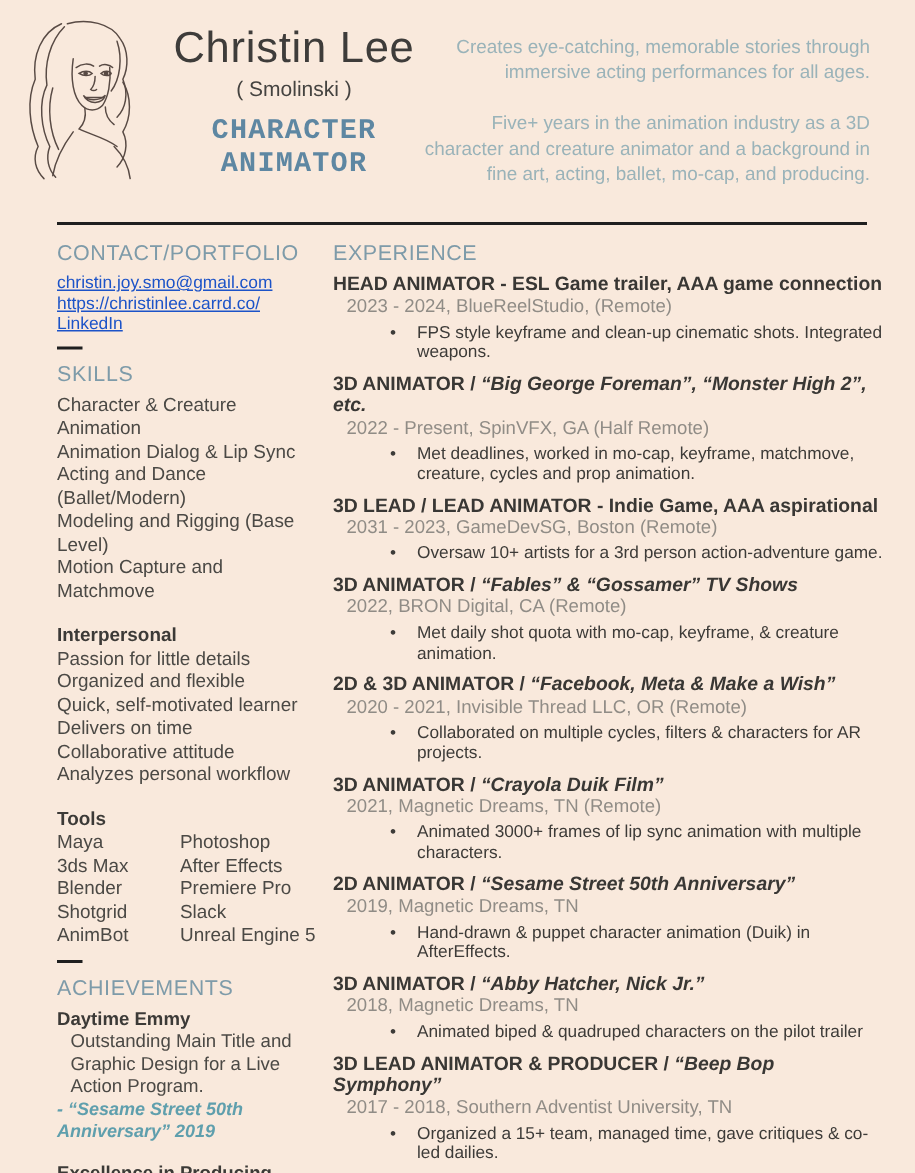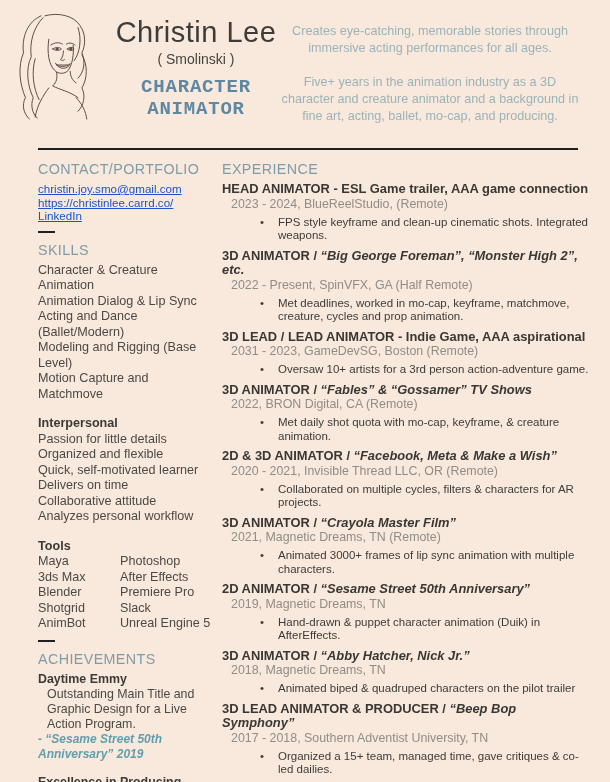--- a/index.html
+++ b/index.html
@@ -13,21 +13,21 @@
   .page { position:relative; width:610px; height:782px; overflow:hidden; }
 
   
   .header { display:flex; padding:10px 30px 0 8px; height:148px; box-sizing:border-box; }
   .portrait { width:104px; height:112px; flex-shrink:0; }
   .portrait svg { width:100%; height:100%; }
   .name-block { width:168px; text-align:center; margin-top:6px; flex-shrink:0; }
   .name { font-size:29px; font-weight:400; color:#3e3c3a; letter-spacing:0.5px; }
   .alt-name { font-size:14px; color:#454340; margin-top:2px; }
   .role-title { margin-top:9px; font-size:19px; font-weight:bold; color:#5e87a2; letter-spacing:0.8px; line-height:22px;font-family:Liberation Mono, monospace; }
-  .taglines { flex:1; text-align:center; color:#9ab3b9; font-size:12.6px; line-height:17px; margin-top:13px; }
+  .taglines { flex:1; text-align:right; color:#9ab3b9; font-size:12.6px; line-height:17px; margin-top:13px; }
   .taglines p { margin:0 0 17px 0; }
 
   .top-rule { margin:0 32px 0 38px; border-top:2.5px solid #1f1f1f; }
 
   
   .columns { display:flex; padding:11px 20px 0 38px; }
   .left  { width:176px; flex-shrink:0; }
   .right { flex:1; padding-left:8px; }
 
   .sec-head { font-size:14.3px; font-weight:normal; color:#7e9ba9; letter-spacing:0.4px; margin:0 0 5px 0; }
@@ -193,21 +193,21 @@
         <div class="job-bullet">Met daily shot quota with mo-cap, keyframe, &amp; creature animation.</div>
       </div>
 
       <div class="job">
         <div class="job-title"><span>2D &amp; 3D ANIMATOR /</span><span class="job-proj"> “Facebook, Meta &amp; Make a Wish”</span></div>
         <div class="job-date">2020 - 2021,  Invisible Thread LLC, OR (Remote)</div>
         <div class="job-bullet">Collaborated on multiple cycles, filters &amp; characters for AR projects.</div>
       </div>
 
       <div class="job">
-        <div class="job-title"><span>3D ANIMATOR  /</span><span class="job-proj"> “Crayola Master Film”</span></div>
+        <div class="job-title"><span>3D ANIMATOR  /</span><span class="job-proj"> “Crayola Duik Film”</span></div>
         <div class="job-date">2021,  Magnetic Dreams, TN (Remote)</div>
         <div class="job-bullet">Animated 3000+ frames of lip sync animation with multiple characters.</div>
       </div>
 
       <div class="job">
         <div class="job-title"><span>2D ANIMATOR  /</span><span class="job-proj"> “Sesame Street 50th Anniversary”</span></div>
         <div class="job-date">2019,  Magnetic Dreams, TN</div>
         <div class="job-bullet">Hand-drawn &amp; puppet character animation (Duik) in AfterEffects.</div>
       </div>
 

